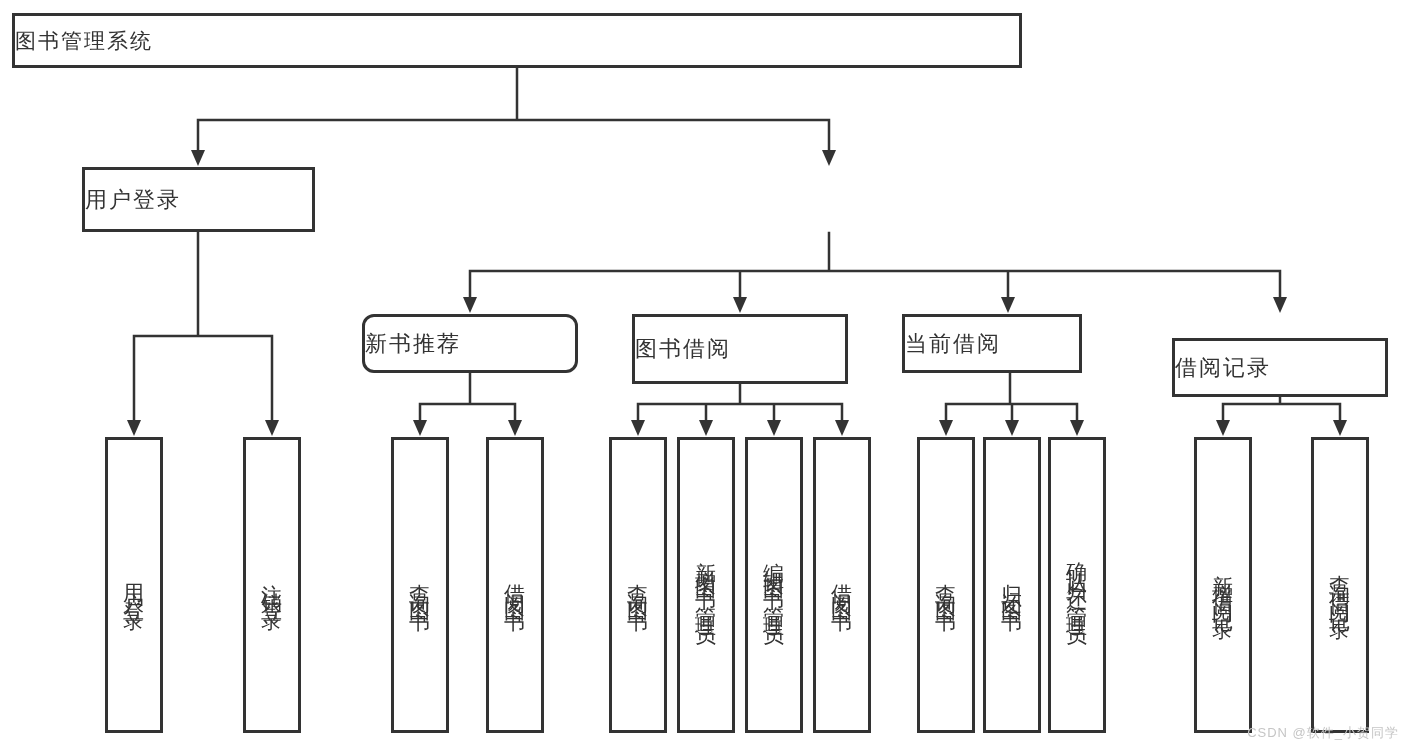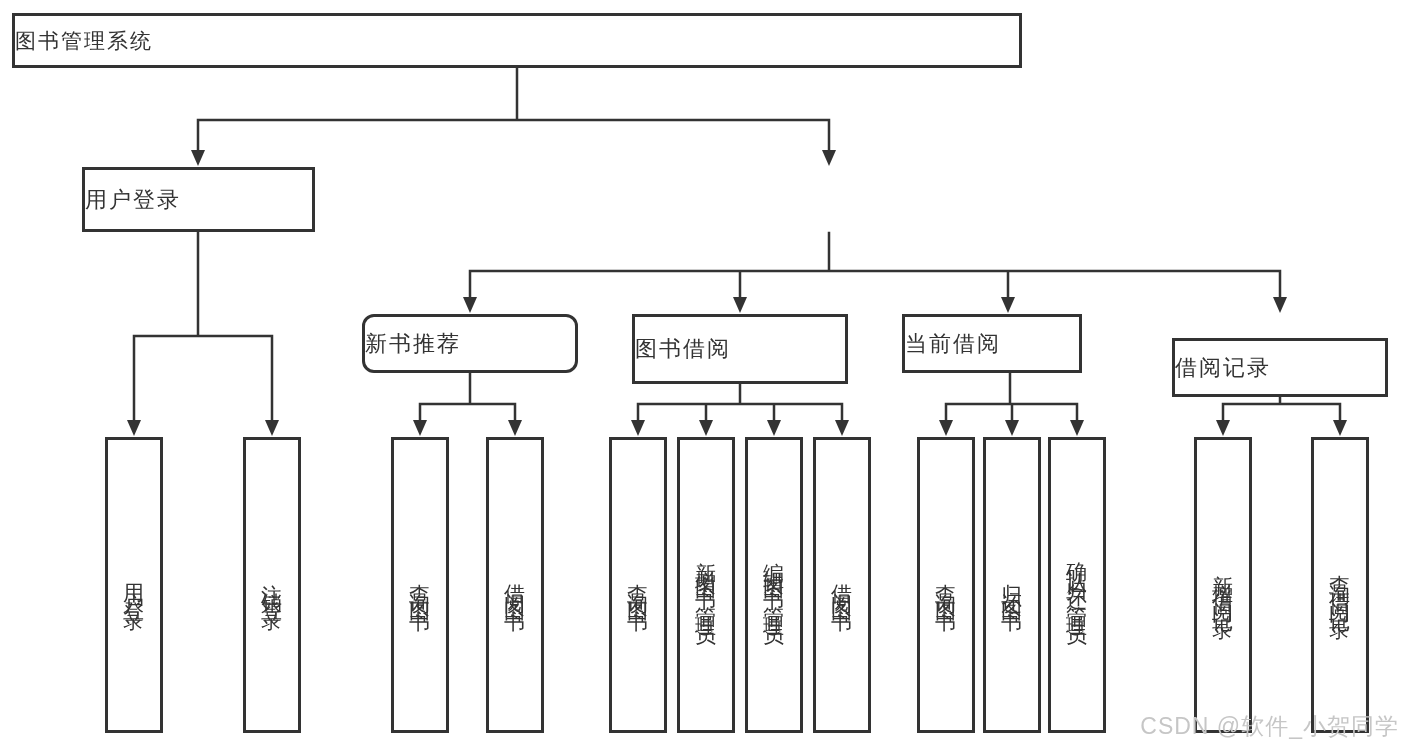--- a/index.html
+++ b/index.html
@@ -42,21 +42,21 @@
     font-size:21px;
     letter-spacing:9px;
     color:var(--text);
     font-weight:500;
     line-height:1;
     white-space:nowrap;
   }
   .watermark{
     position:absolute;
     right:6px;bottom:5px;
-    font-size:23px;
+    font-size:13px;
     color:var(--wm);
     z-index:3;
     letter-spacing:1px;
     text-align:center;
   }
 </style>
 </head>
 <body>
 
 <div class="canvas">

